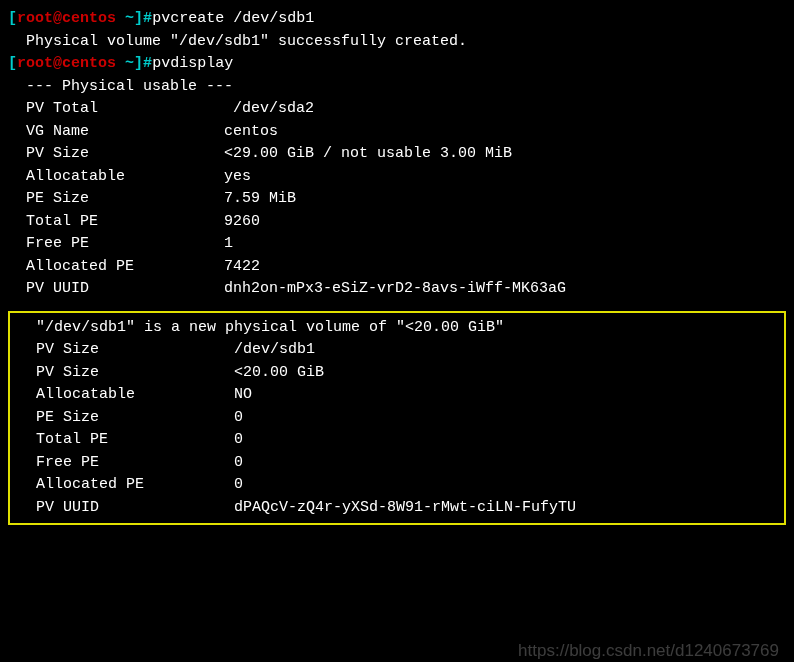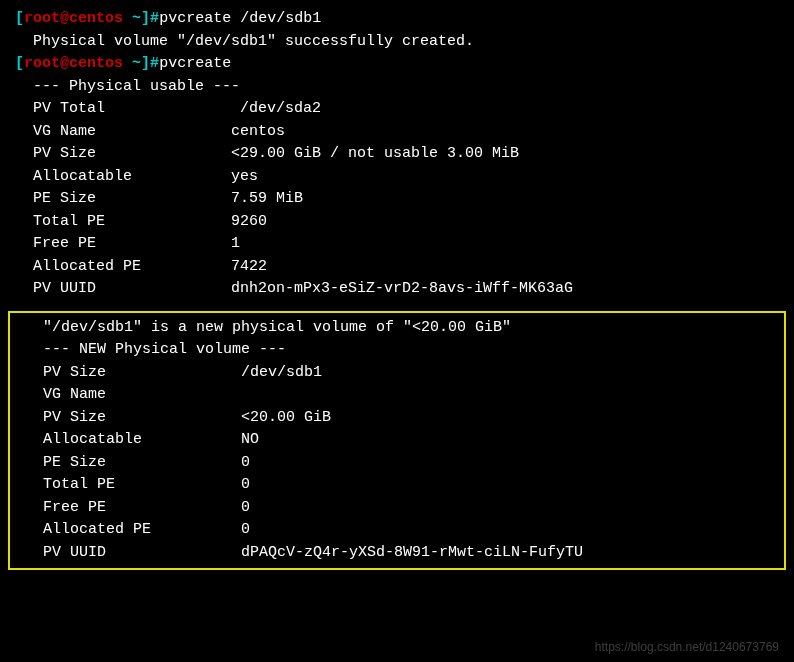--- a/index.html
+++ b/index.html
@@ -8,70 +8,67 @@
       background: #000;
       font-family: 'Courier New', monospace;
       font-size: 15px;
       line-height: 1.5;
       color: #fff;
       width: 794px;
       box-sizing: border-box;
     }
     .line {
       white-space: pre;
-      margin-left: 7px;
     }
     .prompt-bracket { color: #00cccc; font-weight: bold; }
     .prompt-user { color: #cc0000; font-weight: bold; }
     .prompt-at { color: #cc0000; font-weight: bold; }
     .prompt-host { color: #cc0000; font-weight: bold; }
     .prompt-path { color: #00cccc; font-weight: bold; }
     .prompt-hash { color: #00cccc; font-weight: bold; }
     .cmd { color: #fff; }
     .output { color: #fff; }
     .highlight-box {
       border: 2px solid #e0e000;
       padding: 4px 8px;
       margin-top: 10px;
       margin-bottom: 4px;
     }
     .watermark {
       position: absolute;
       right: 15px;
       top: 638px;
       color: rgba(200,200,200,0.3);
-      font-size: 12px;
+      font-size: 17px;
       font-family: Arial, sans-serif;
     }
   </style>
 </head>
 <body>
 
 <div class="line"><span class="prompt-bracket">[</span><span class="prompt-user">root</span><span class="prompt-at">@</span><span class="prompt-host">centos</span><span class="prompt-path"> </span><span class="prompt-path">~</span><span class="prompt-bracket">]</span><span class="prompt-hash">#</span><span class="cmd">pvcreate /dev/sdb1</span></div>
 
 <div class="line output">  Physical volume "/dev/sdb1" successfully created.</div>
 
-<div class="line"><span class="prompt-bracket">[</span><span class="prompt-user">root</span><span class="prompt-at">@</span><span class="prompt-host">centos</span><span class="prompt-path"> </span><span class="prompt-path">~</span><span class="prompt-bracket">]</span><span class="prompt-hash">#</span><span class="cmd">pvcreate</span></div>
+<div class="line"><span class="prompt-bracket">[</span><span class="prompt-user">root</span><span class="prompt-at">@</span><span class="prompt-host">centos</span><span class="prompt-path"> </span><span class="prompt-path">~</span><span class="prompt-bracket">]</span><span class="prompt-hash">#</span><span class="cmd">pvdisplay</span></div>
 
 <div class="line output">  --- Physical usable ---</div>
 <div class="line output">  PV Total               /dev/sda2</div>
 <div class="line output">  VG Name               centos</div>
 <div class="line output">  PV Size               &lt;29.00 GiB / not usable 3.00 MiB</div>
 <div class="line output">  Allocatable           yes</div>
 <div class="line output">  PE Size               7.59 MiB</div>
 <div class="line output">  Total PE              9260</div>
 <div class="line output">  Free PE               1</div>
 <div class="line output">  Allocated PE          7422</div>
 <div class="line output">  PV UUID               dnh2on-mPx3-eSiZ-vrD2-8avs-iWff-MK63aG</div>
 
 <div class="highlight-box">
 <div class="line output">  "/dev/sdb1" is a new physical volume of "&lt;20.00 GiB"</div>
-<div class="line output">  --- NEW Physical volume ---</div>
 <div class="line output">  PV Size               /dev/sdb1</div>
-<div class="line output">  VG Name               </div>
 <div class="line output">  PV Size               &lt;20.00 GiB</div>
 <div class="line output">  Allocatable           NO</div>
 <div class="line output">  PE Size               0</div>
 <div class="line output">  Total PE              0</div>
 <div class="line output">  Free PE               0</div>
 <div class="line output">  Allocated PE          0</div>
 <div class="line output">  PV UUID               dPAQcV-zQ4r-yXSd-8W91-rMwt-ciLN-FufyTU</div>
 </div>
 
 <div class="watermark">https://blog.csdn.net/d1240673769</div>

